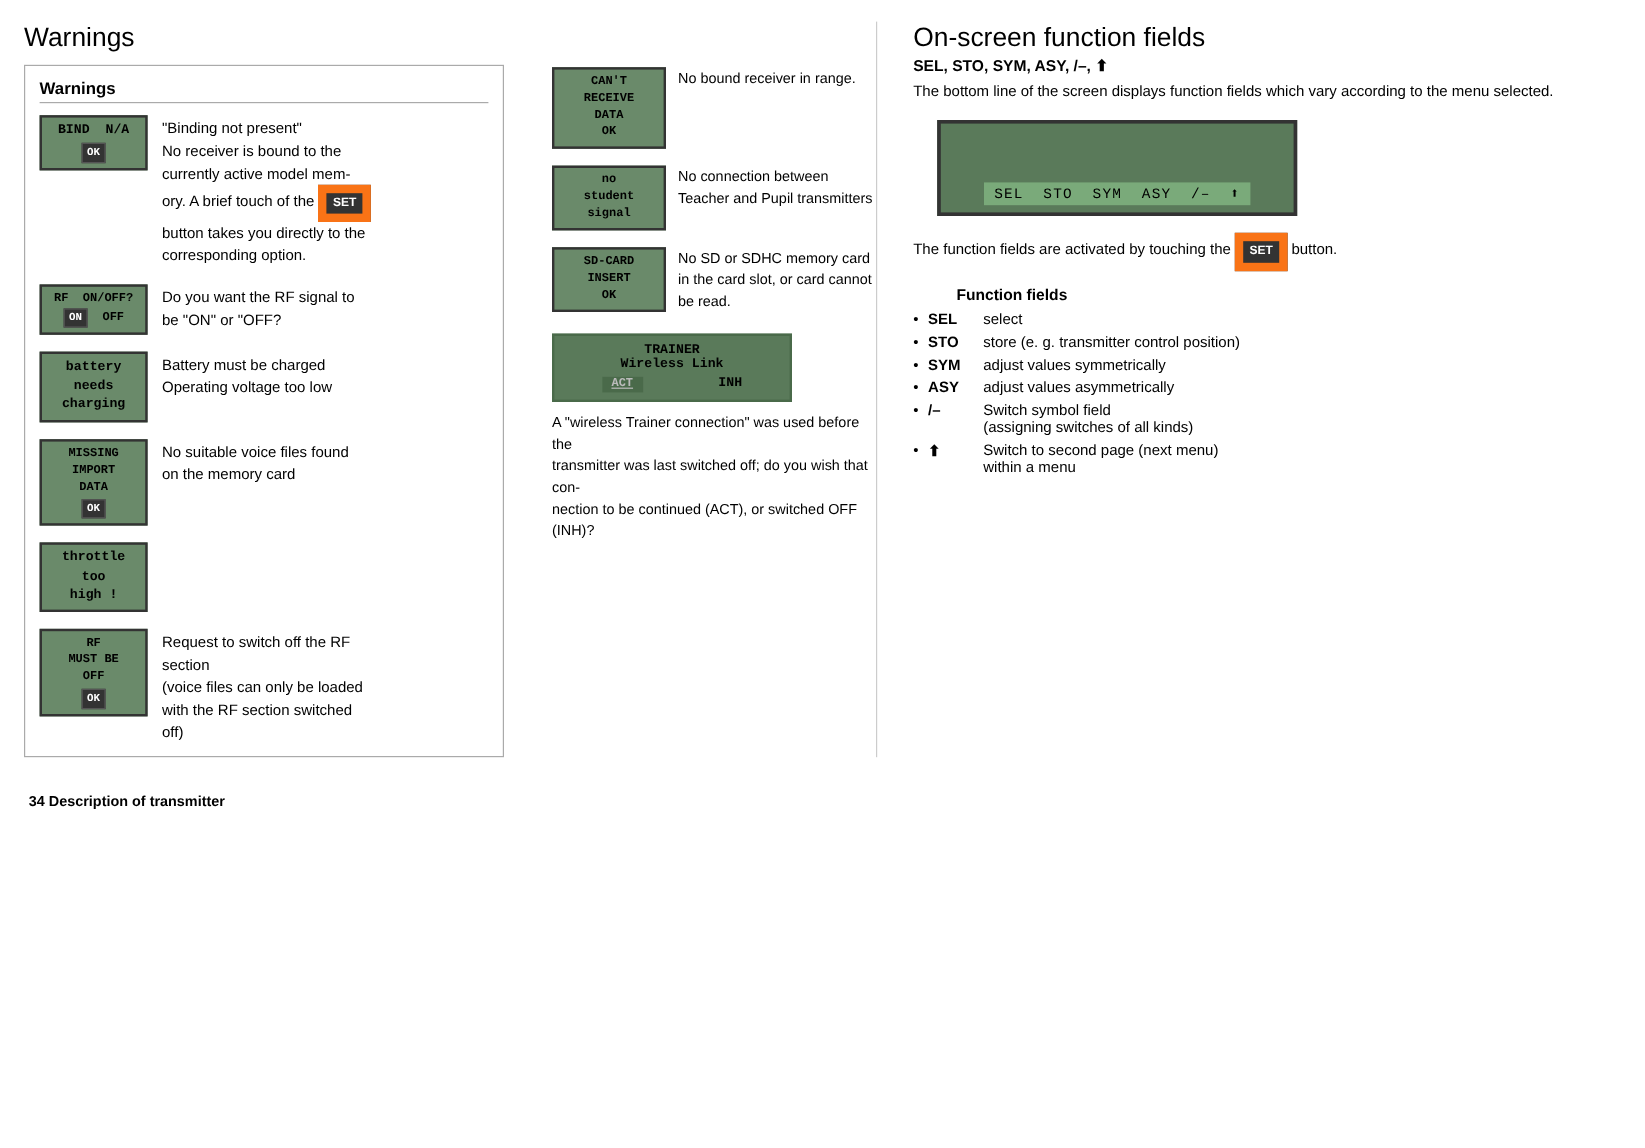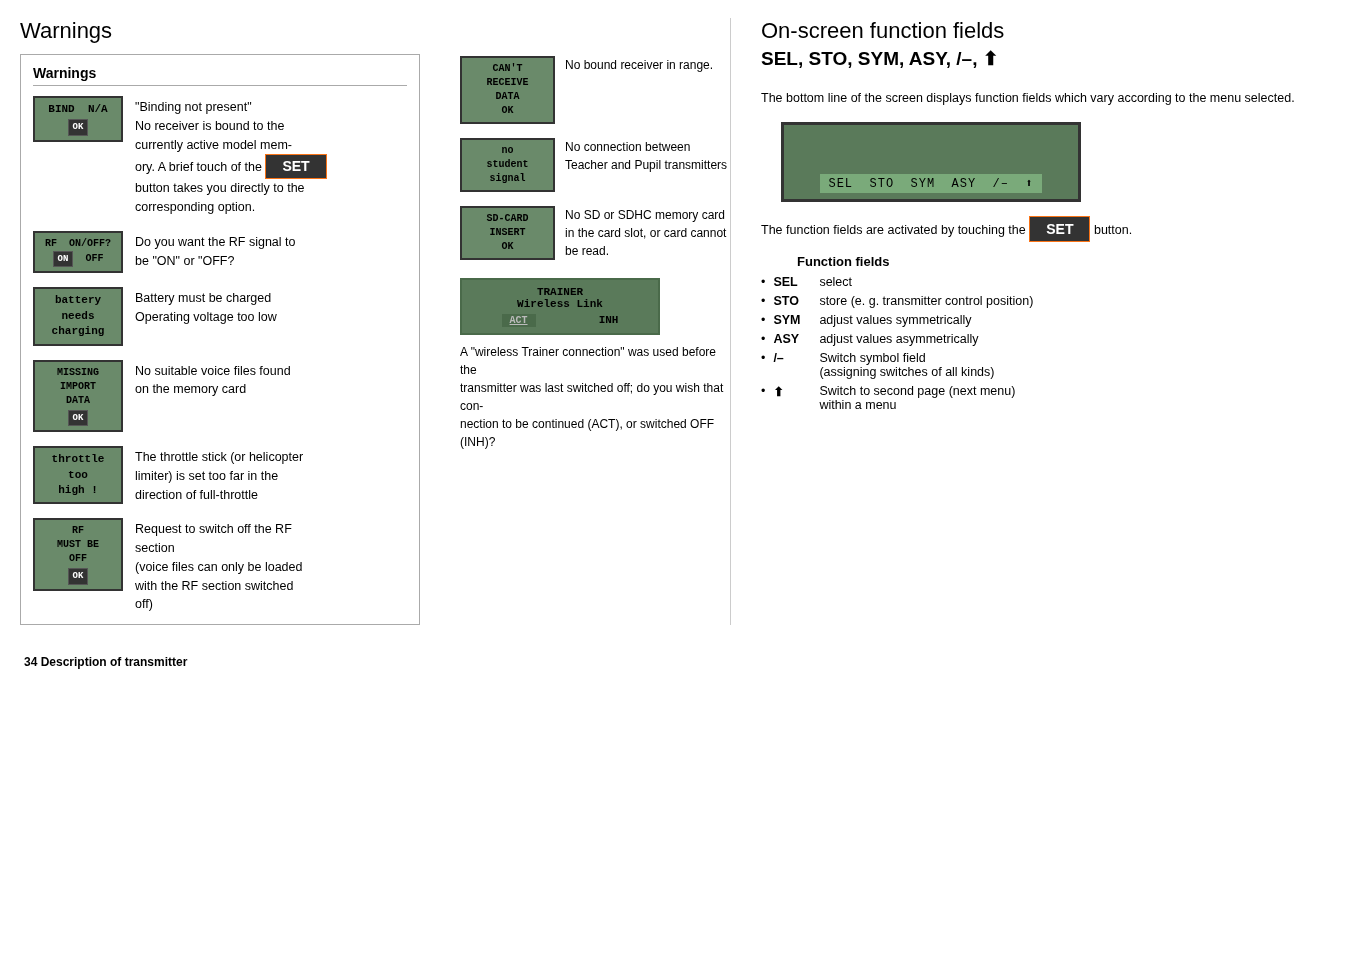--- a/index.html
+++ b/index.html
@@ -73,24 +73,24 @@
       flex: 1;
       font-size: 12.5px;
       line-height: 1.5;
       padding-top: 2px;
     }
 
     .set-button-ref {
       display: inline-block;
       background: #333;
       color: #fff;
-      font-size: 14px;
-      font-weight: bold;
-      padding: 1px 16px;
-      border: 1px solid #f97316;
+      font-size: 10px;
+      font-weight: bold;
+      padding: 1px 5px;
+      border: 7px solid #f97316;
     }
 
     .middle-rows {
       display: flex;
       flex-direction: column;
       gap: 14px;
       margin-top: 4px;
     }
 
     .middle-row {
@@ -196,25 +196,20 @@
             <div class="warning-text">
               No suitable voice files found<br>
               on the memory card
             </div>
           </div>
 
           <div class="warning-row">
             <div class="lcd-box">
               throttle<br>too<br>high !
             </div>
-            <div class="warning-text">
-              The throttle stick (or helicopter<br>
-              limiter) is set too far in the<br>
-              direction of full-throttle
-            </div>
           </div>
 
           <div class="warning-row">
             <div class="lcd-box" style="font-size:10px;">
               RF<br>MUST BE<br>OFF<br>
               <span class="ok-badge">OK</span>
             </div>
             <div class="warning-text">
               Request to switch off the RF<br>
               section<br>
@@ -279,21 +274,21 @@
             transmitter was last switched off; do you wish that con-<br>
             nection to be continued (ACT), or switched OFF (INH)?
           </div>
         </div>
 
       </div>
     </div>
 
     <div class="col-right">
       <h1 style="font-size:22px; font-weight:normal; margin-bottom:3px;">On-screen function fields</h1>
-      <div style="font-weight:bold; font-size:19px; margin-bottom:18px;">
+      <div style="font-weight:bold; font-size:13px; margin-bottom:4px;">
         <span>SEL, STO, SYM, ASY, /–, </span><span>⬆</span>
       </div>
       <div style="font-size:12.5px; line-height:1.6; margin-bottom:14px;">The bottom line of the screen displays function fields which vary according to the menu selected.</div>
 
       <div style="background:#5a7a5a; border:3px solid #333; width:300px; height:80px; display:flex; align-items:flex-end; justify-content:center; padding-bottom:6px; margin-bottom:14px; margin-left:20px;">
         <div style="font-family:'Courier New',monospace; font-size:12px; color:#000; background:#7aaa7a; padding:2px 8px; letter-spacing:1px;">
           SEL &nbsp;STO &nbsp;SYM &nbsp;ASY &nbsp;/– &nbsp;⬆
         </div>
       </div>
 

